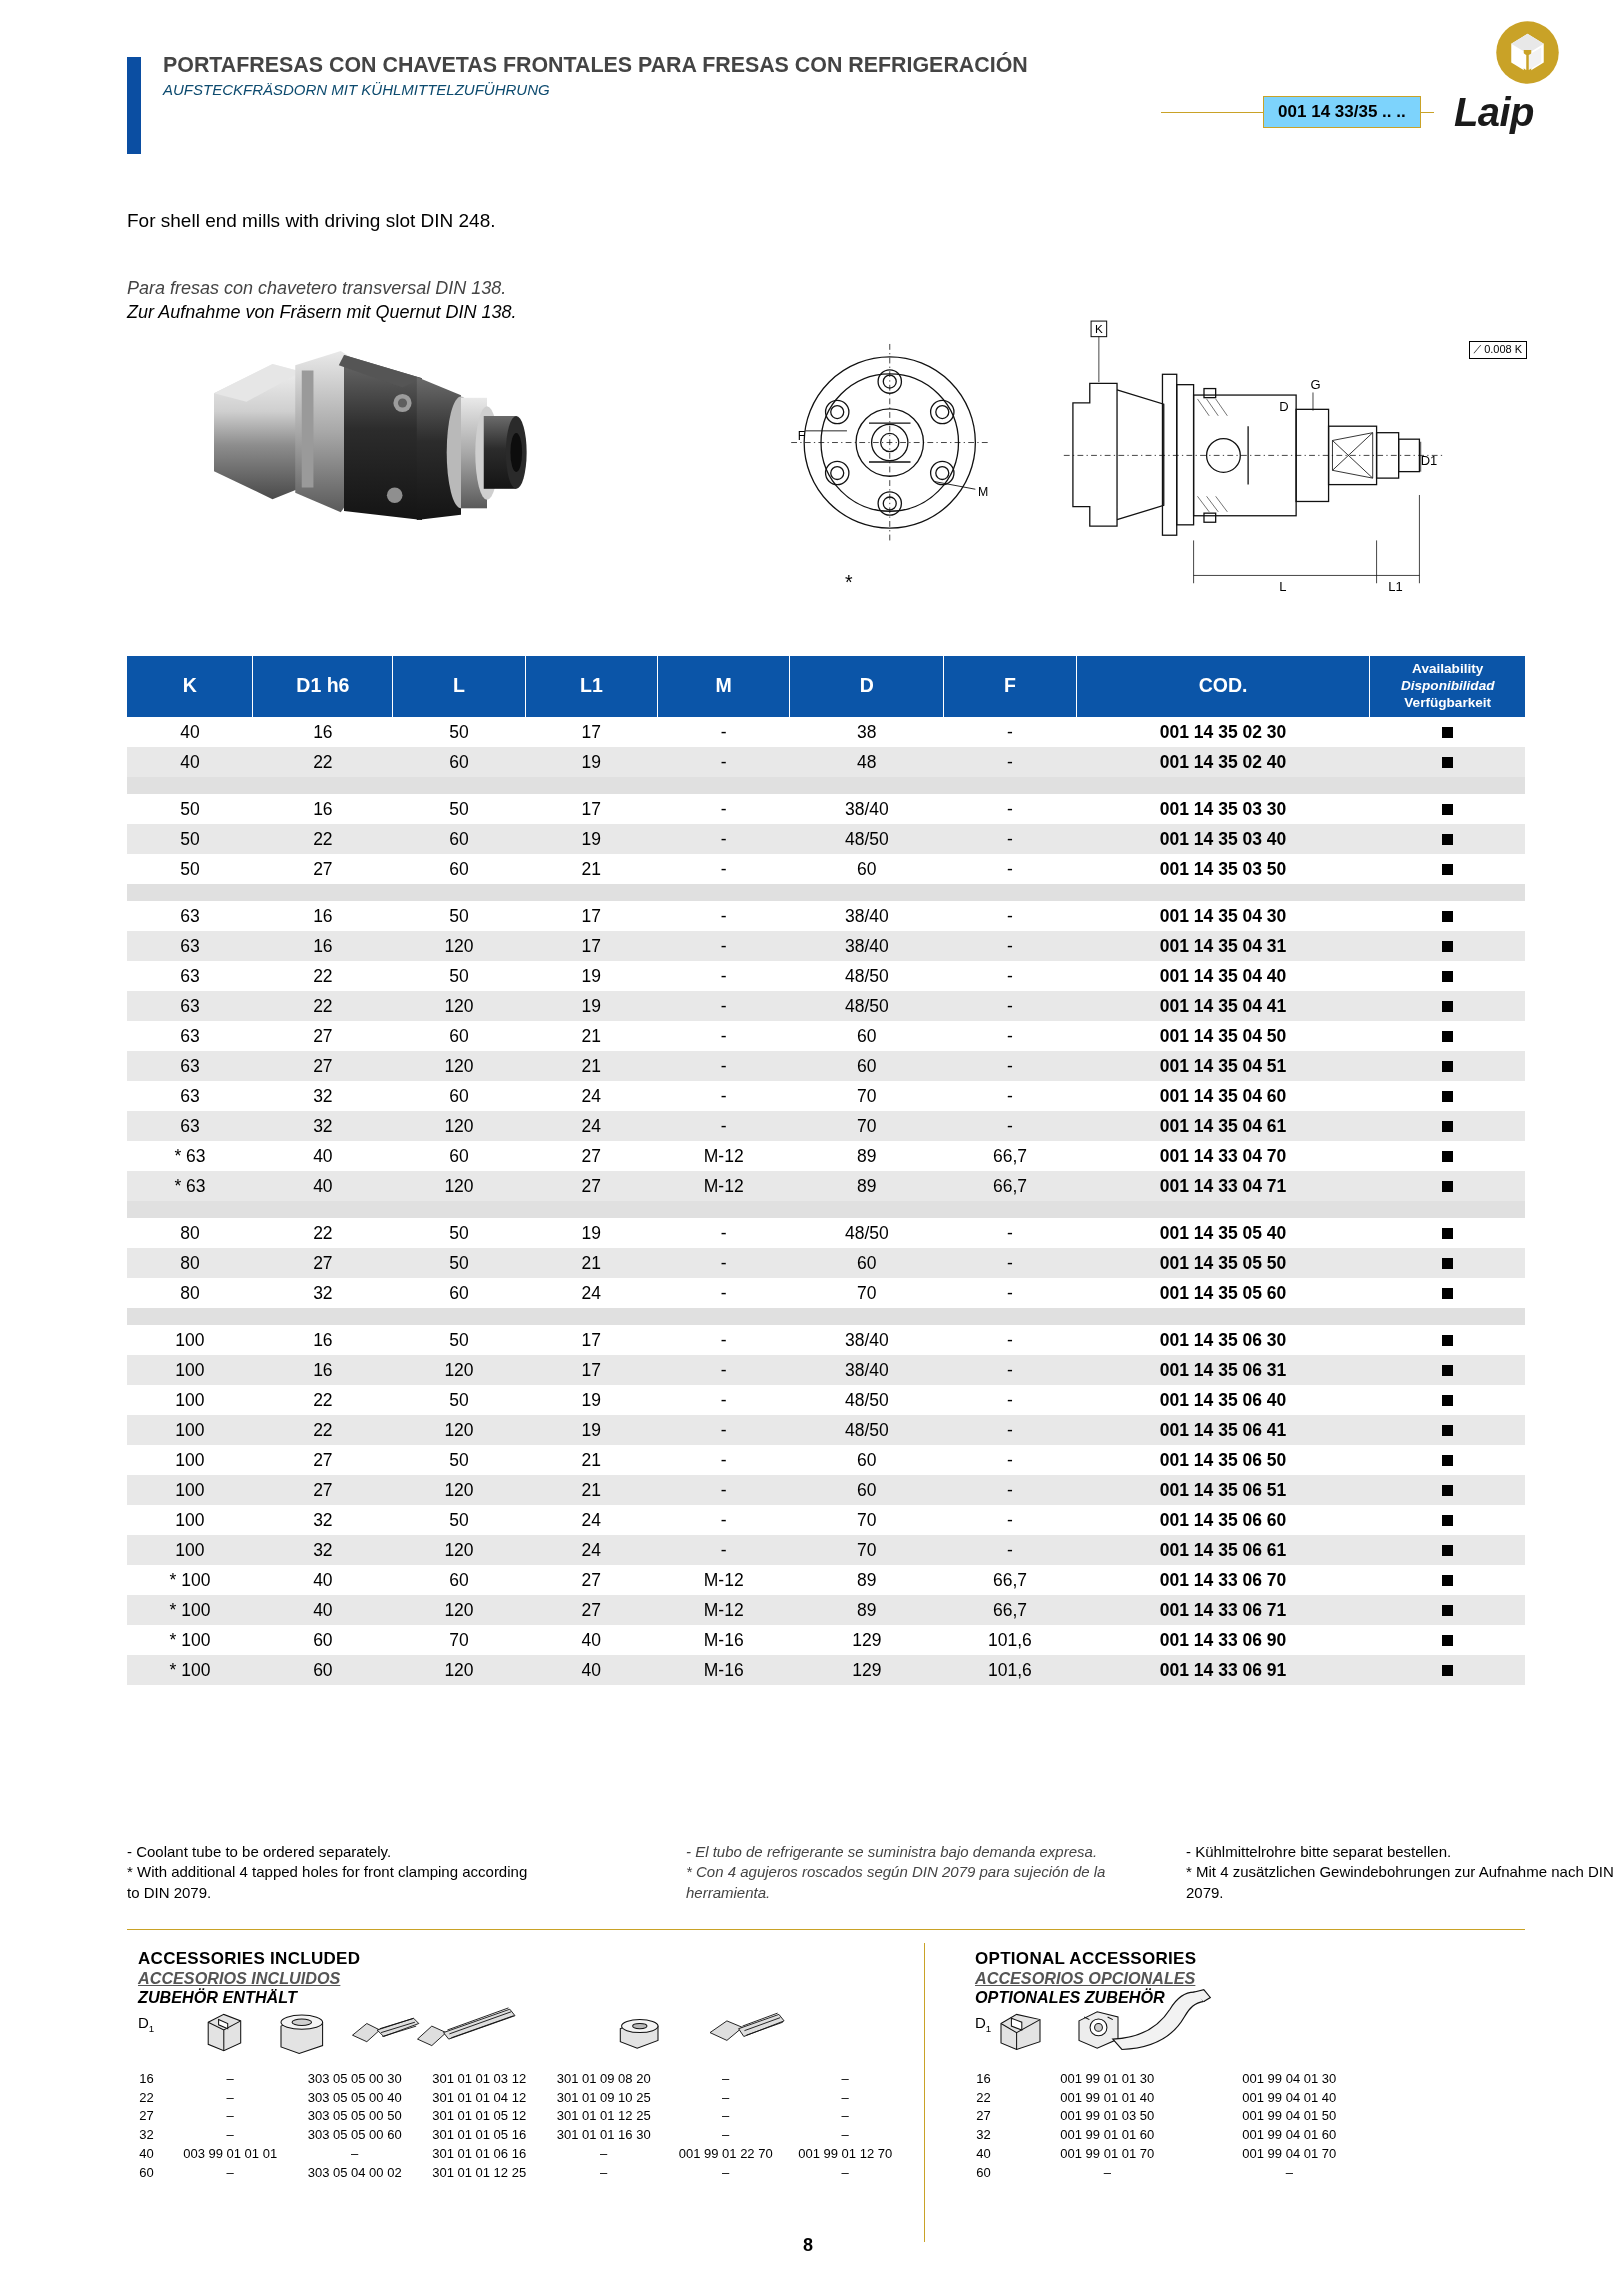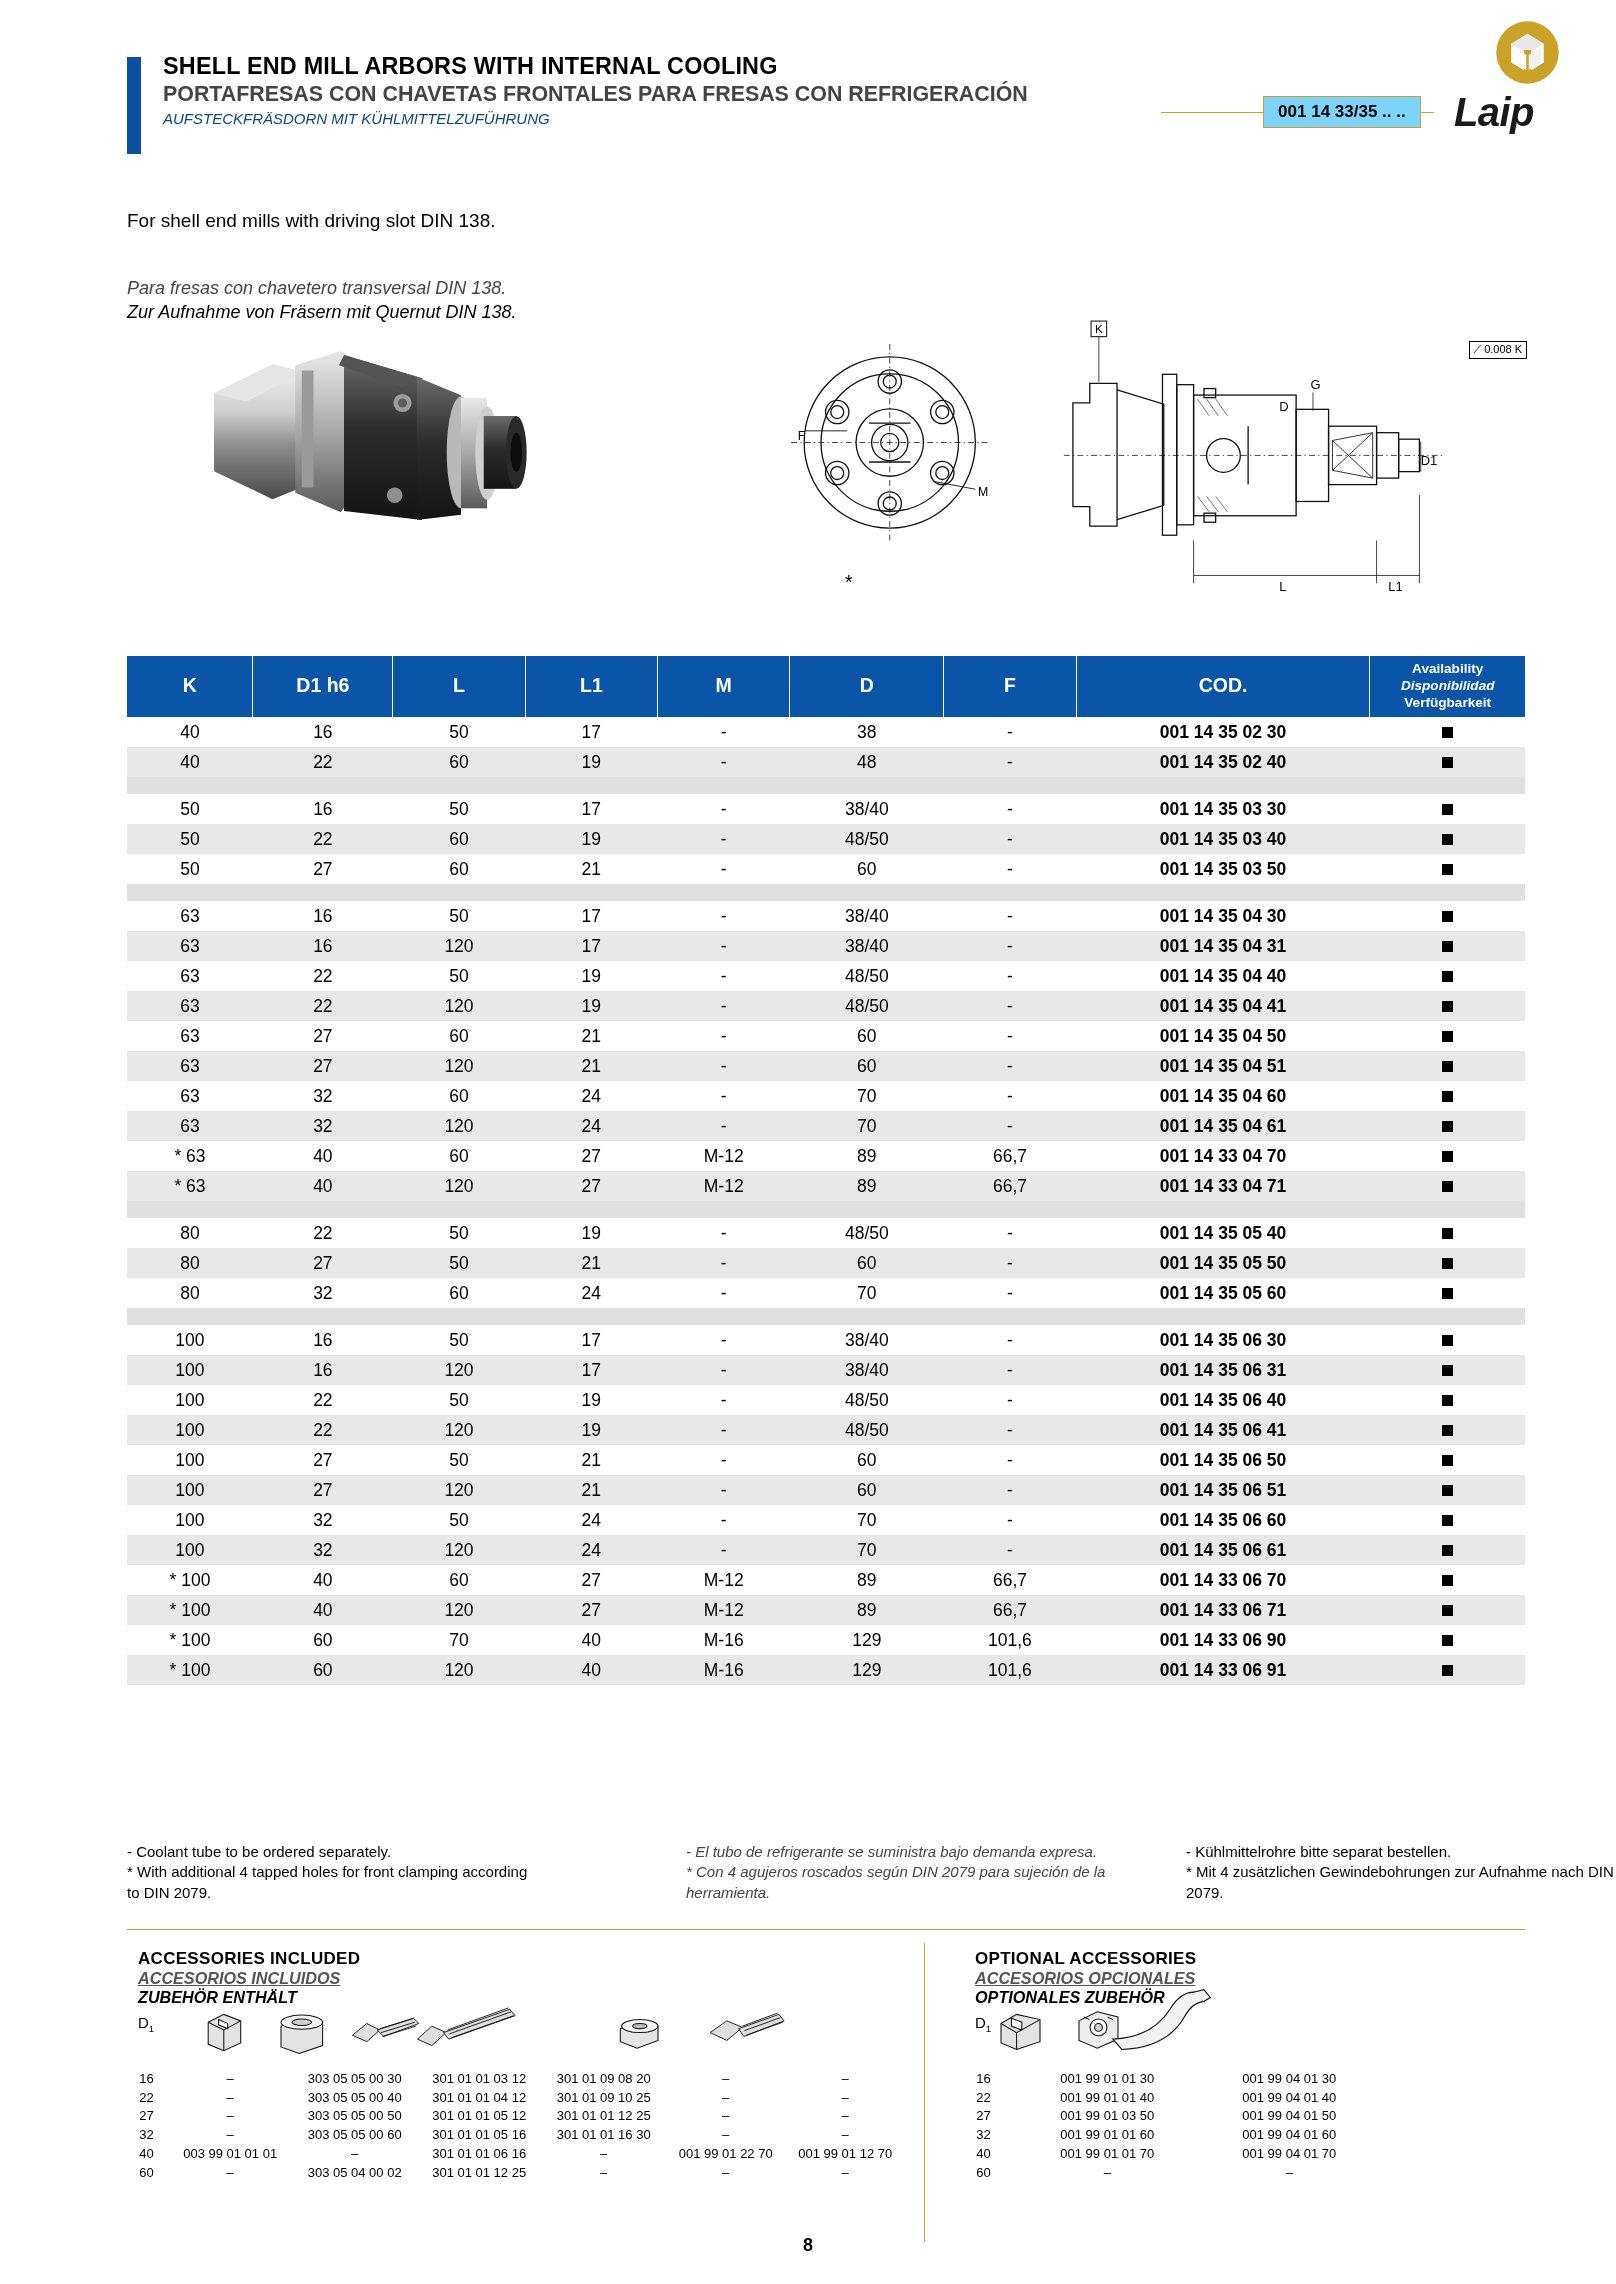--- a/index.html
+++ b/index.html
@@ -178,21 +178,20 @@
   }
 </style>
 </head>
 <body>
 
 <div class="page">
 
   <div class="header">
     <div class="header-bar"></div>
     <div class="header-titles">
-      <div class="title-1">SHELL END MILL ARBORS WITH INTERNAL COOLING</div>
       <div class="title-2">PORTAFRESAS CON CHAVETAS FRONTALES PARA FRESAS CON REFRIGERACIÓN</div>
       <div class="title-3">AUFSTECKFRÄSDORN MIT KÜHLMITTELZUFÜHRUNG</div>
     </div>
   </div>
 
   <div class="code-rule"></div>
   <div class="code-box">001 14 33/35 .. ..</div>
 
   <div class="logo">
     <svg class="logo-mark" viewBox="0 0 120 120">
@@ -200,21 +199,21 @@
       <path d="M60 22 L86 38 L86 68 L60 84 L34 68 L34 38 Z" fill="#ffffff"></path>
       <path d="M60 22 L86 38 L60 54 L34 38 Z" fill="#e8e8e8"></path>
       <rect x="54" y="48" width="12" height="40" fill="#c9a227"></rect>
       <path d="M38 44 L58 56 L58 80 L38 68 Z" fill="#ffffff"></path>
       <path d="M82 44 L62 56 L62 80 L82 68 Z" fill="#f2f2f2"></path>
     </svg>
     <div class="logo-text">Laip</div>
   </div>
 
   <div class="subtitle">
-    <div class="sub-1">For shell end mills with driving slot DIN 138.</div>
+    <div class="sub-1">For shell end mills with driving slot DIN 248.</div>
     <div class="sub-2">Para fresas con chavetero transversal DIN 138.</div>
     <div class="sub-3">Zur Aufnahme von Fräsern mit Quernut DIN 138.</div>
   </div>
 
   <div class="drawings">
 
     <svg class="photo" viewBox="0 0 560 400">
       <defs>
         <linearGradient id="gSteel" x1="0" y1="0" x2="0" y2="1">
           <stop offset="0%" stop-color="#f2f2f2"></stop>

